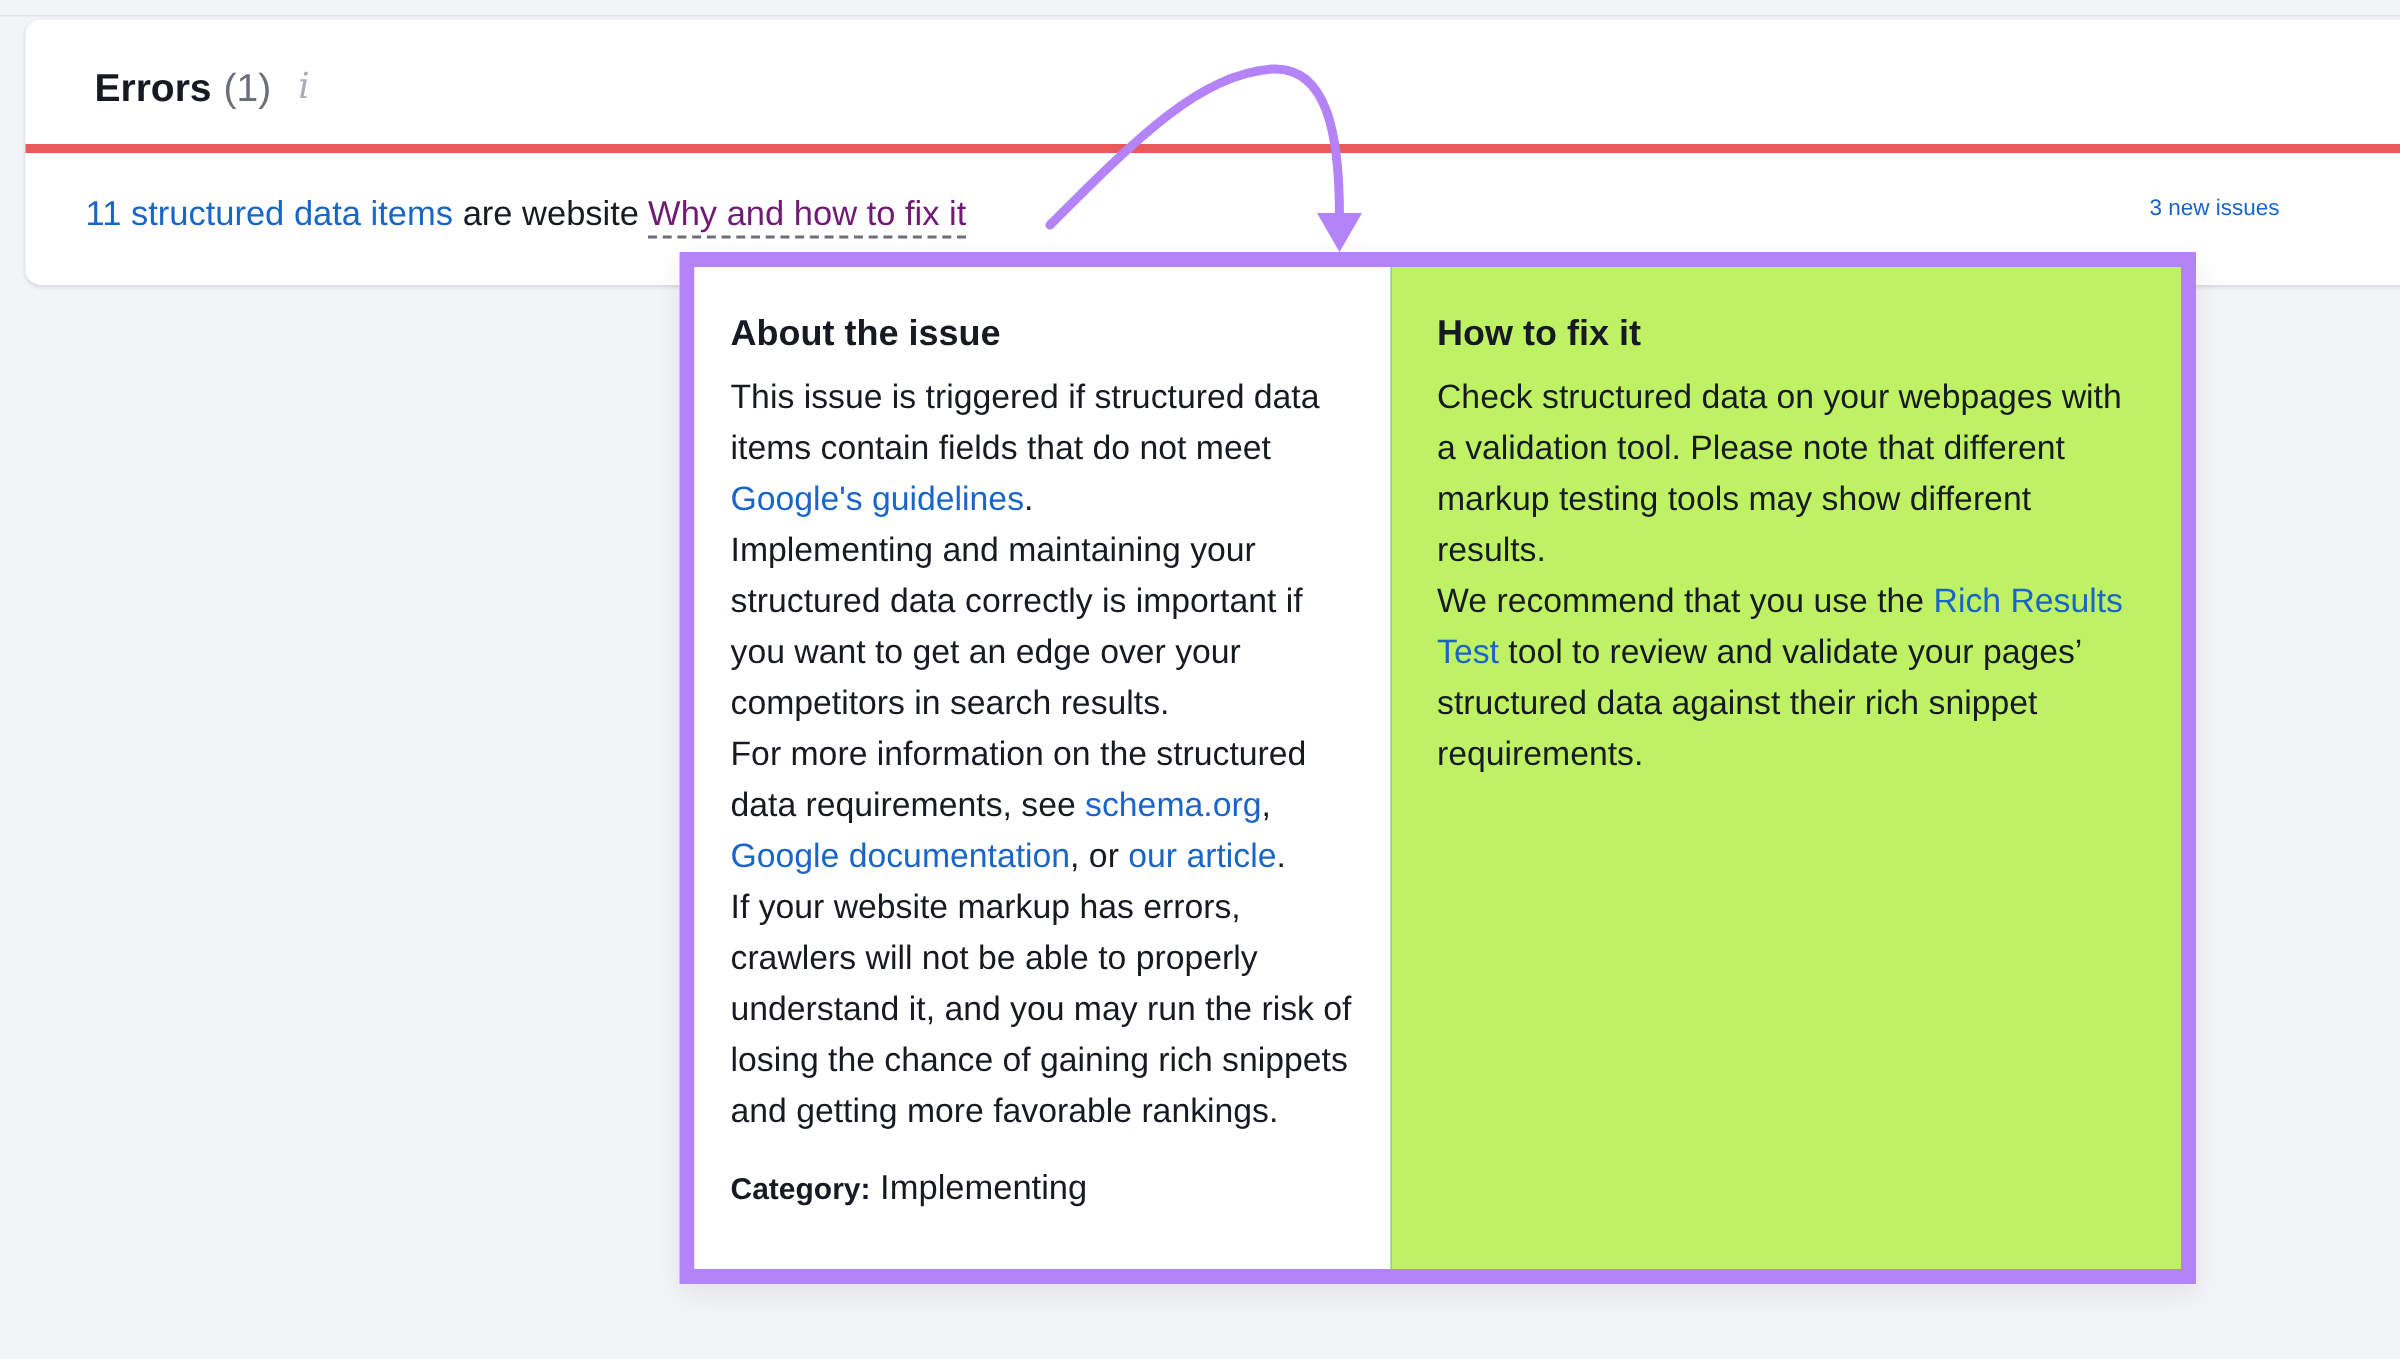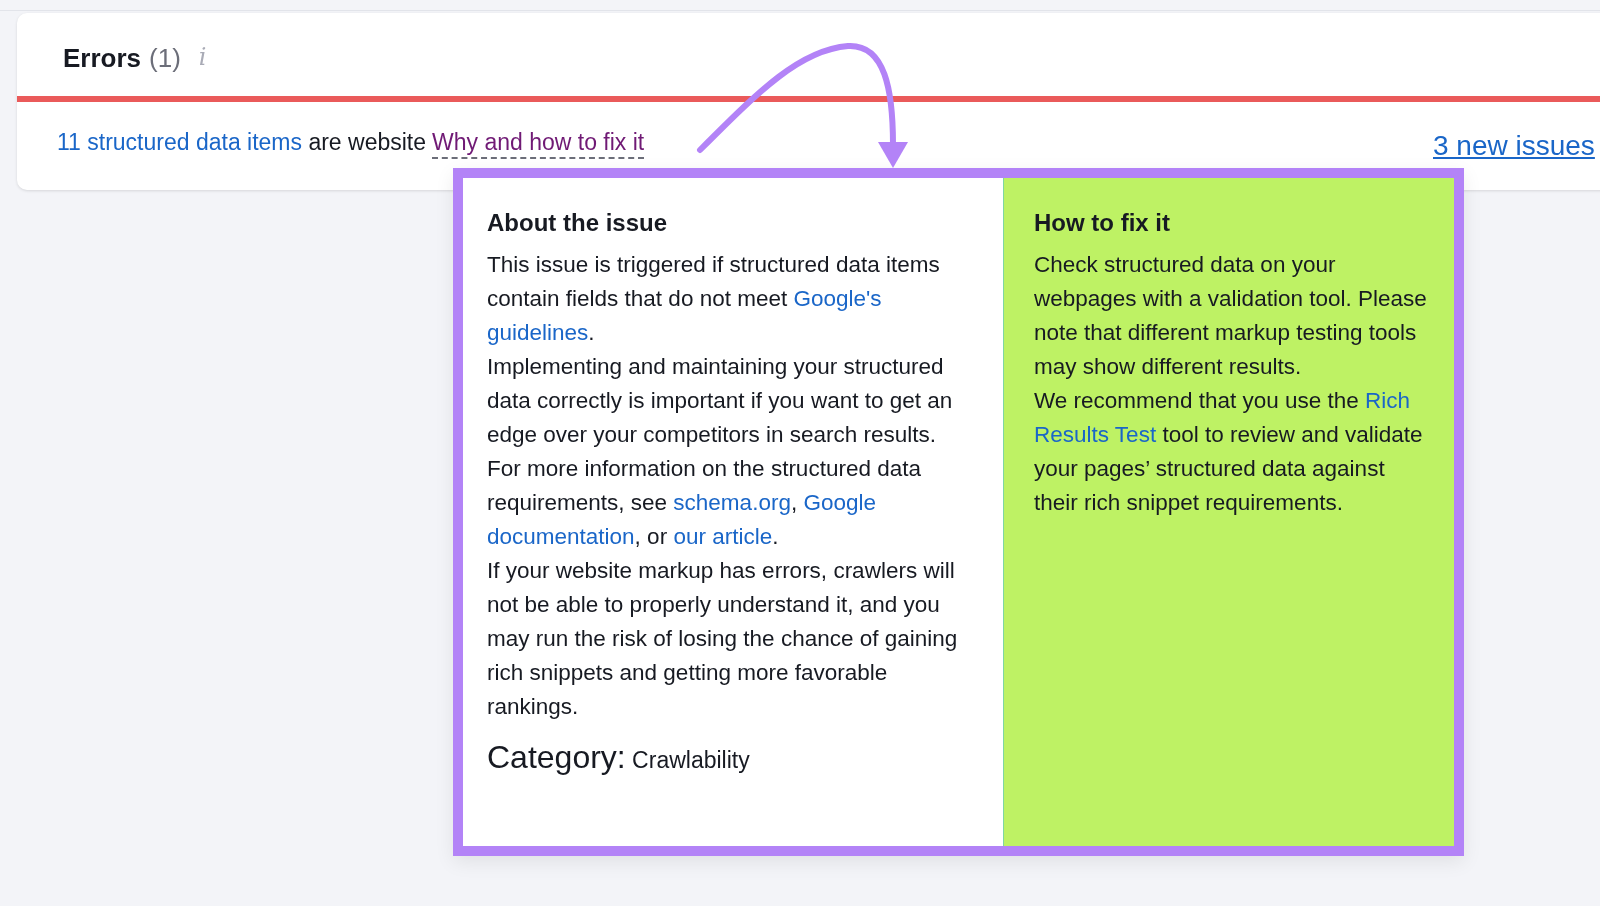--- a/index.html
+++ b/index.html
@@ -20,34 +20,34 @@
   .count { font-size:26px; color:#6c6e79; margin-left:8px; }
   .info-icon { font-family:"DejaVu Serif", serif; font-style:italic; font-size:24px; color:#a9abb6; margin-left:18px; }
   .red-bar { position:absolute; left:0; top:83px; width:100%; height:6px; background:#ea5a5a; }
   .row { position:absolute; left:40px; top:116px; font-size:23px; white-space:nowrap; }
   .link { color:#1a66c8; text-decoration:none; }
   .plain { color:#171a22; }
   .why {
     color:#701a75; margin-left:6px;
     border-bottom:2px dashed #6c6e79; padding-bottom:2px;
   }
-  .new-issues { position:absolute; left:1433px; top:117px; font-size:28px; color:#1a66c8; white-space:nowrap;text-decoration:underline; }
+  .new-issues { position:absolute; left:1433px; top:117px; font-size:15px; color:#1a66c8; white-space:nowrap; }
 
   .popover {
     position:absolute; left:453px; top:168px; width:1011px; height:688px;
     border:10px solid #b383f7; background:#fff; box-sizing:border-box;
     display:flex;
     box-shadow:0 6px 18px rgba(0,0,0,0.08);
   }
-  .col-left { width:540px; padding:30px 24px 0 24px; box-sizing:border-box; background:#fff; }
+  .col-left { width:464px; padding:30px 24px 0 24px; box-sizing:border-box; background:#fff; }
   .col-right { flex:1; padding:30px 24px 0 30px; box-sizing:border-box; background:#bef264; border-left:1.5px solid #7fd6a3; }
   .h { font-size:24px; font-weight:bold; color:#171a22; margin:0 0 10px 0; line-height:30px; }
   .p { font-size:22.5px; line-height:34px; color:#171a22; margin:0; }
   .category { margin-top:16px; font-size:23px; line-height:34px; }
-  .category b { font-weight:normal; font-size:32px; }
+  .category b { font-weight:bold; font-size:20px; }
   svg.arrow { position:absolute; left:0; top:0; width:1600px; height:906px; pointer-events:none; }
 </style>
 </head>
 <body>
 
 <div class="top-strip"></div>
 
 <div class="card">
   <div class="card-header">
     <span class="title">Errors</span>
@@ -61,21 +61,21 @@
   <a class="new-issues" style="position:absolute;left:1416px;top:117px;">3 new issues</a>
 </div>
 
 <div class="popover">
   <div class="col-left">
     <div class="h">About the issue</div>
     <p class="p"><span>This issue is triggered if structured data items contain fields that do not meet </span><a class="link">Google's guidelines</a><span>.</span></p>
     <p class="p">Implementing and maintaining your structured data correctly is important if you want to get an edge over your competitors in search results.</p>
     <p class="p"><span>For more information on the structured data requirements, see </span><a class="link">schema.org</a><span>, </span><a class="link">Google documentation</a><span>, or </span><a class="link">our article</a><span>.</span></p>
     <p class="p">If your website markup has errors, crawlers will not be able to properly understand it, and you may run the risk of losing the chance of gaining rich snippets and getting more favorable rankings.</p>
-    <div class="category"><b>Category:</b><span> Crawlability</span></div>
+    <div class="category"><b>Category:</b><span> Implementing</span></div>
   </div>
   <div class="col-right">
     <div class="h">How to fix it</div>
     <p class="p">Check structured data on your webpages with a validation tool. Please note that different markup testing tools may show different results.</p>
     <p class="p"><span>We recommend that you use the </span><a class="link">Rich Results Test</a><span> tool to review and validate your pages’ structured data against their rich snippet requirements.</span></p>
   </div>
 </div>
 
 <svg class="arrow" viewBox="0 0 1600 906">
   <path d="M 700 150 C 760 90, 800 50, 848 46 C 885 44, 893 90, 893 145" fill="none" stroke="#b383f7" stroke-width="6" stroke-linecap="round"></path>

